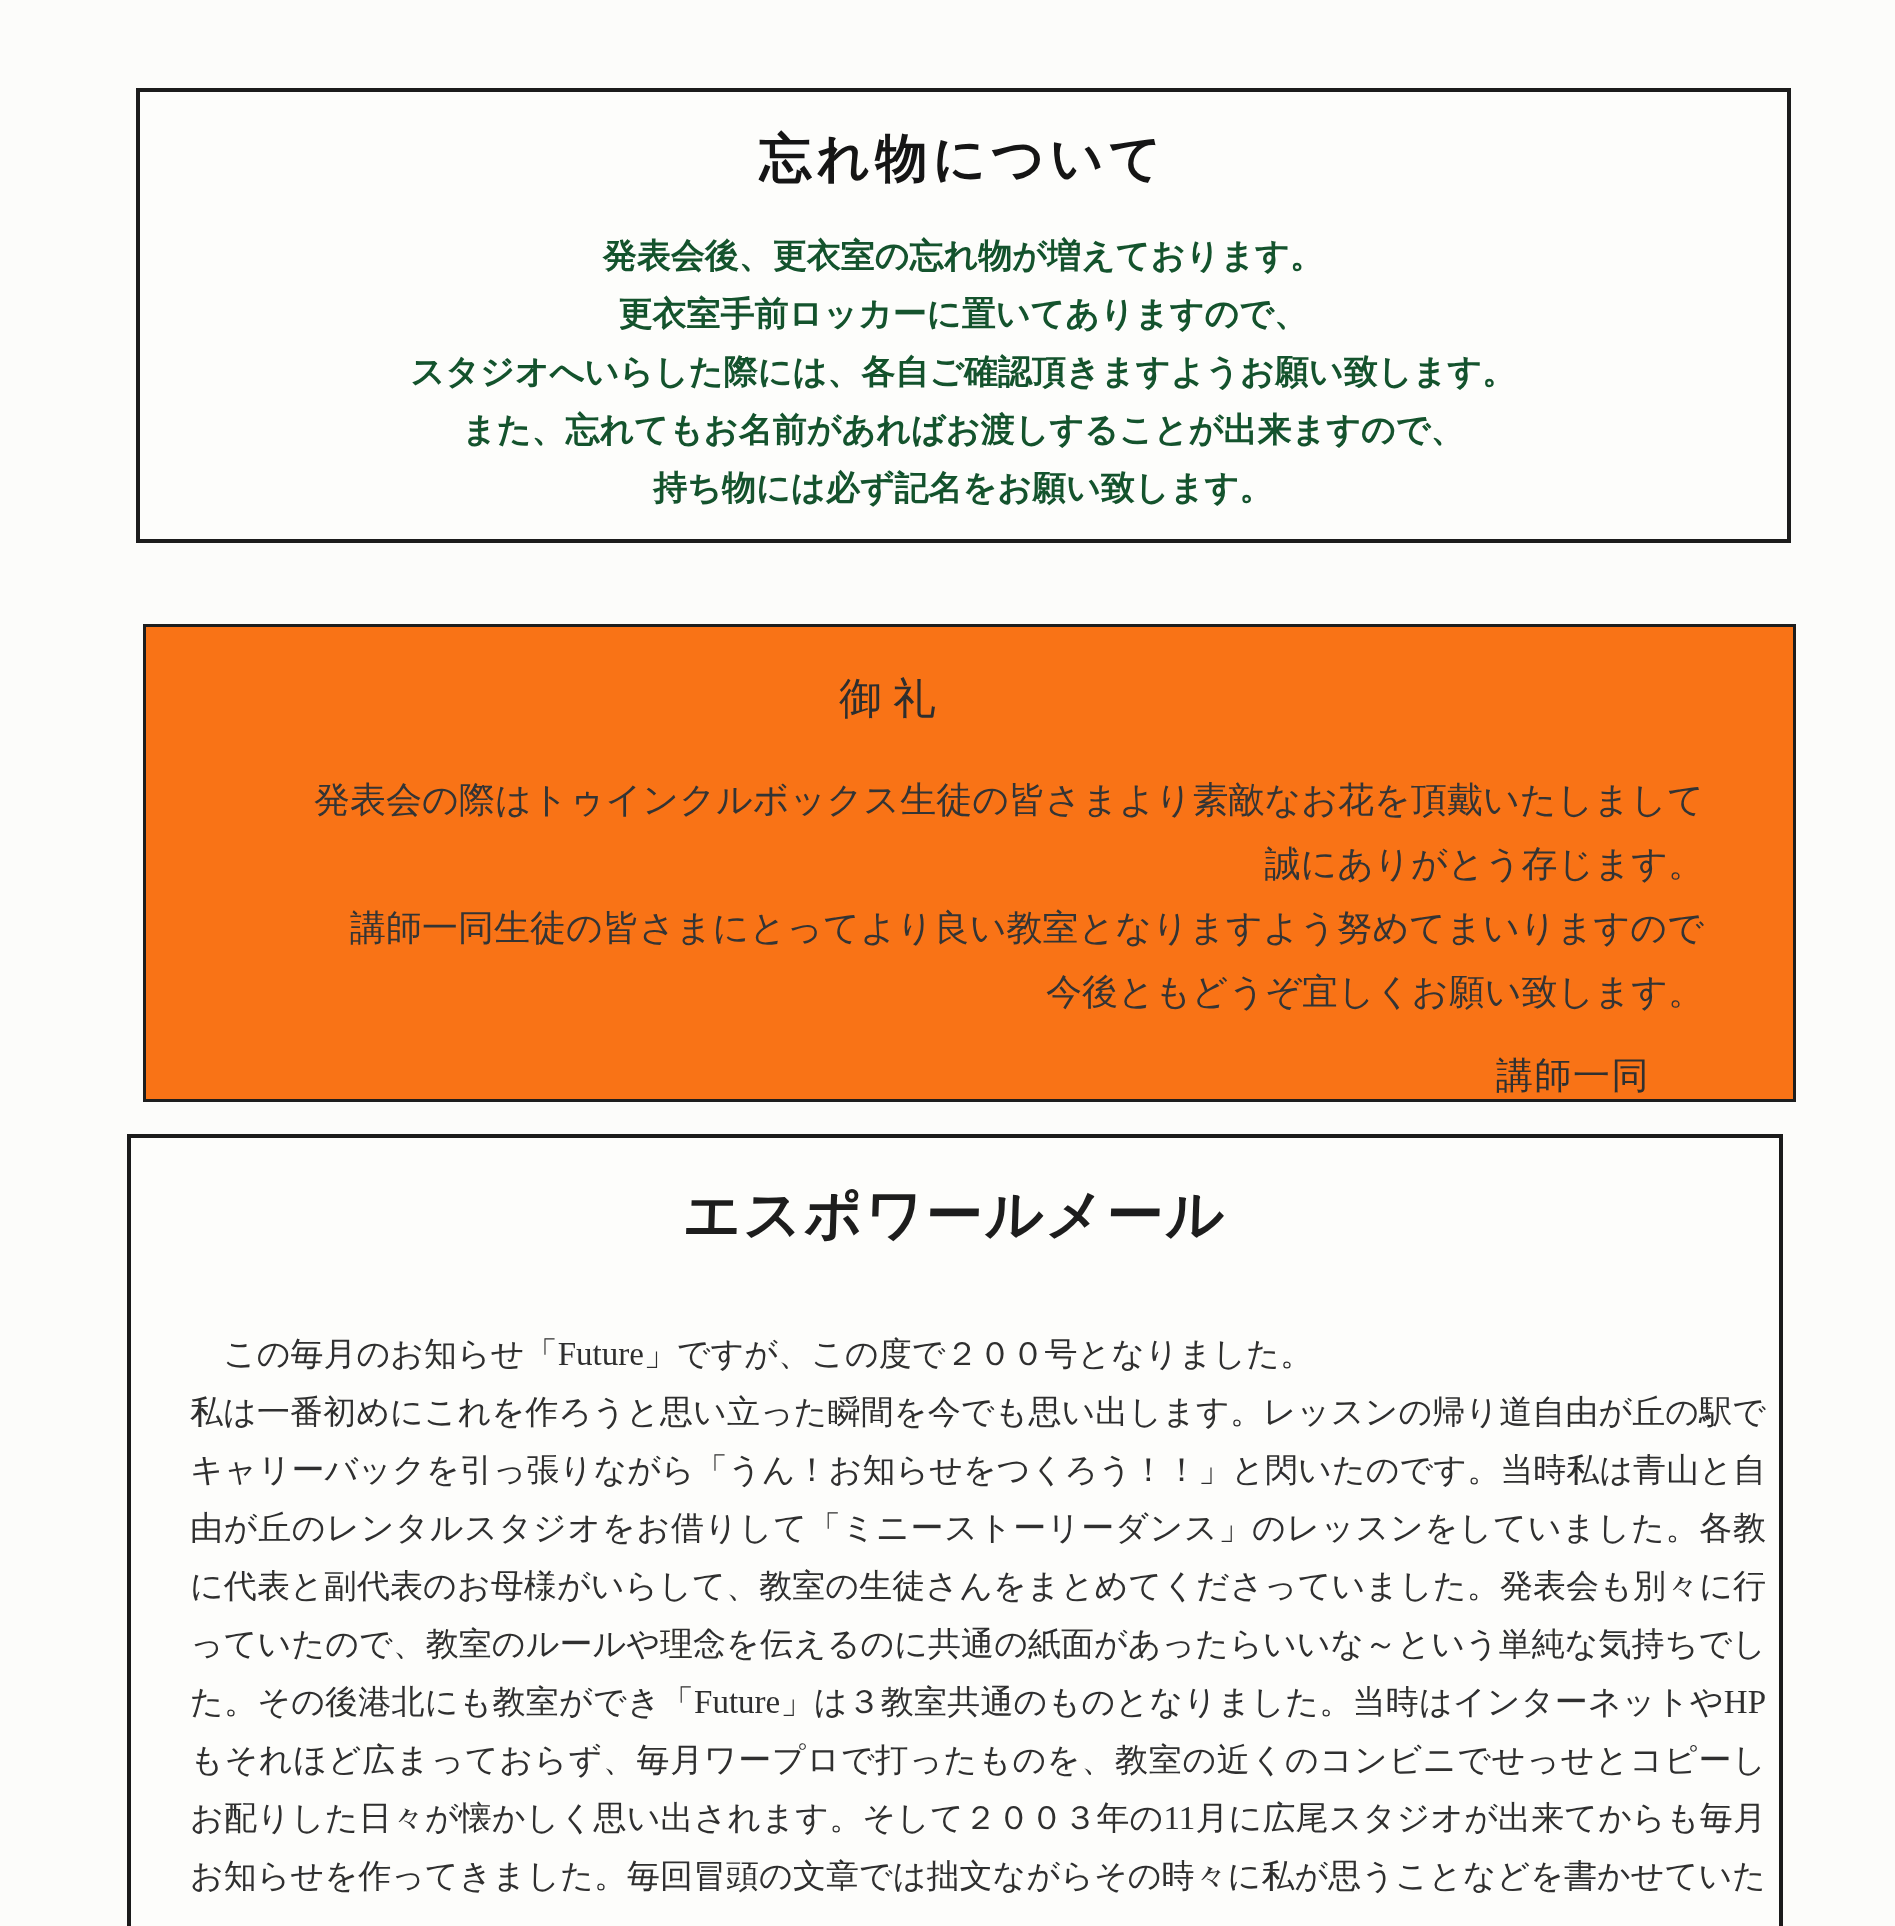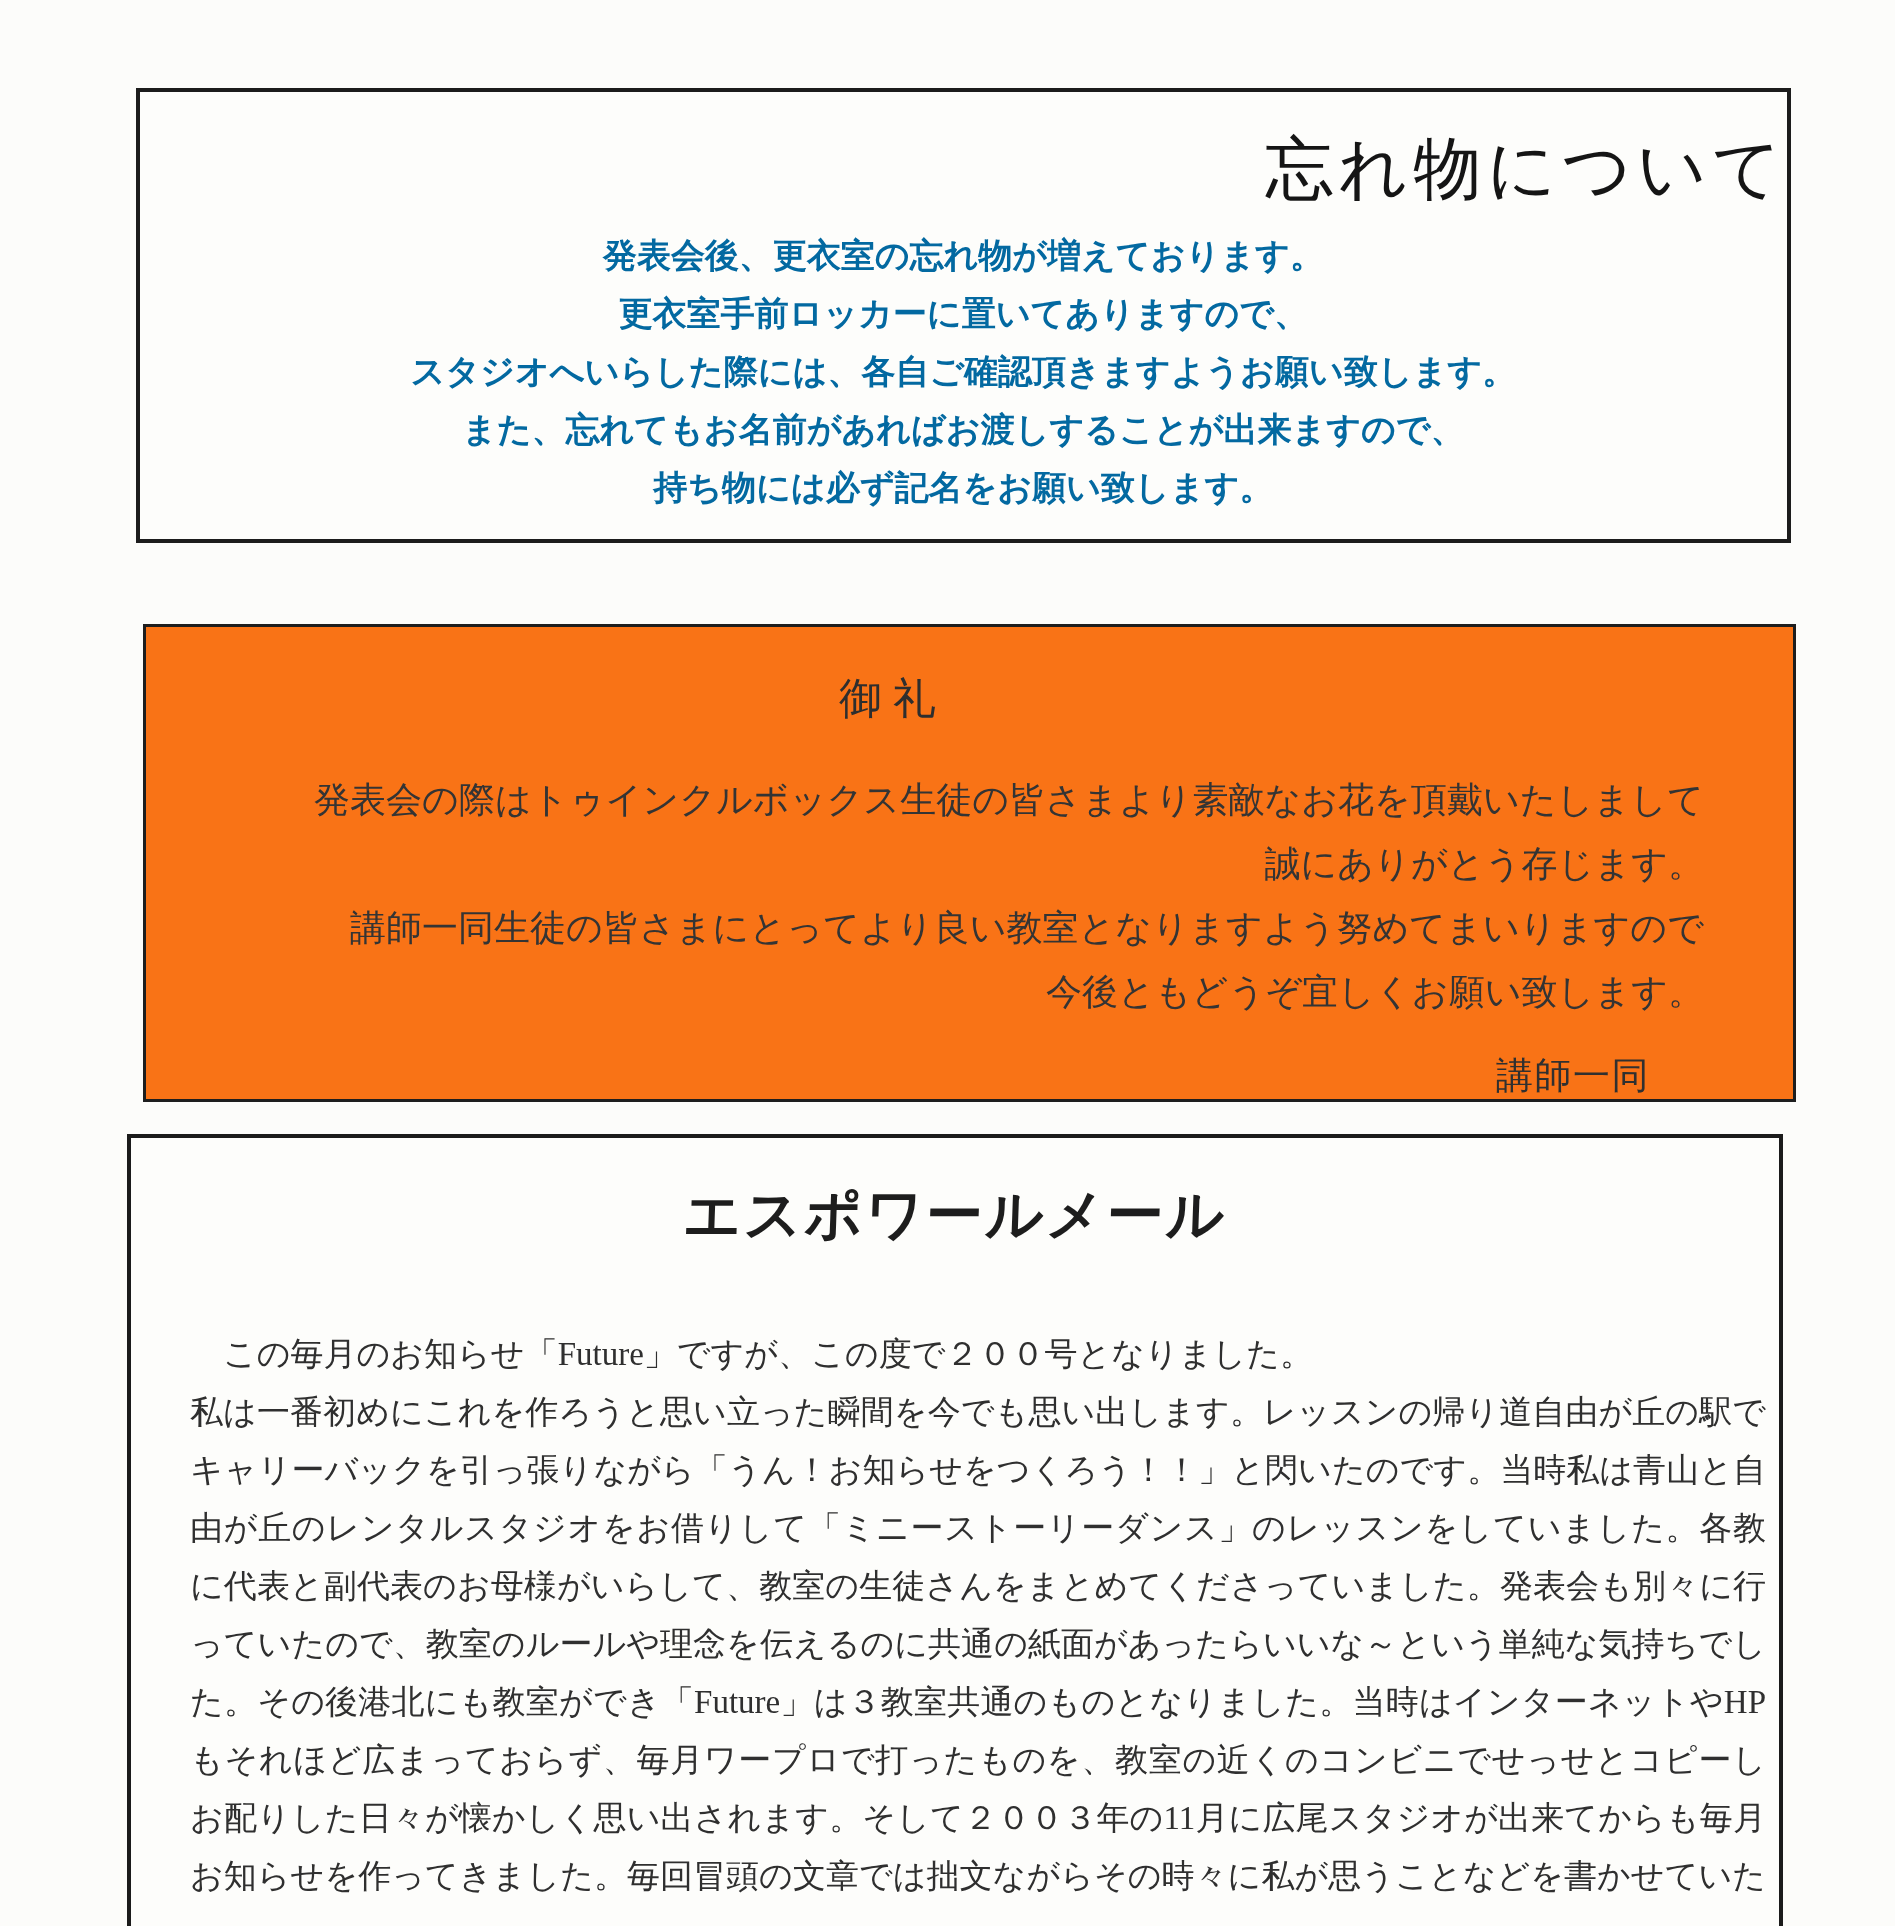--- a/index.html
+++ b/index.html
@@ -14,27 +14,27 @@
   .abs{position:absolute;}
   .serif{font-family:"Liberation Serif","DejaVu Serif",serif;}
   .sans{font-family:"Liberation Sans","DejaVu Sans",sans-serif;}
 
   
   .box1{
     left:136px;top:88px;width:1655px;height:455px;
     border:4.2px solid #1c1c1c;background:#fdfdfb;box-sizing:border-box;
   }
   .box1-title{
-    left:0;right:0;top:32px;text-align:right;
-    font-size:68px;font-weight:400;letter-spacing:5.4px;color:#151515;
+    left:0;right:0;top:32px;text-align:center;
+    font-size:52px;font-weight:700;letter-spacing:5.4px;color:#151515;
   }
   .box1-body{left:0;right:0;top:134px;}
   .box1-line{
     height:58px;line-height:58px;text-align:center;
-    font-size:34px;font-weight:700;color:#0369a1;white-space:nowrap;
+    font-size:34px;font-weight:700;color:#14532d;white-space:nowrap;
   }
 
   
   .box2{
     left:143px;top:624px;width:1653px;height:478px;
     border:3.5px solid #1e1e1e;background:#f97316;box-sizing:border-box;
   }
   .box2-title{
     left:693px;top:43px;
     font-size:43px;font-weight:400;letter-spacing:10.8px;color:#2e2e2e;

